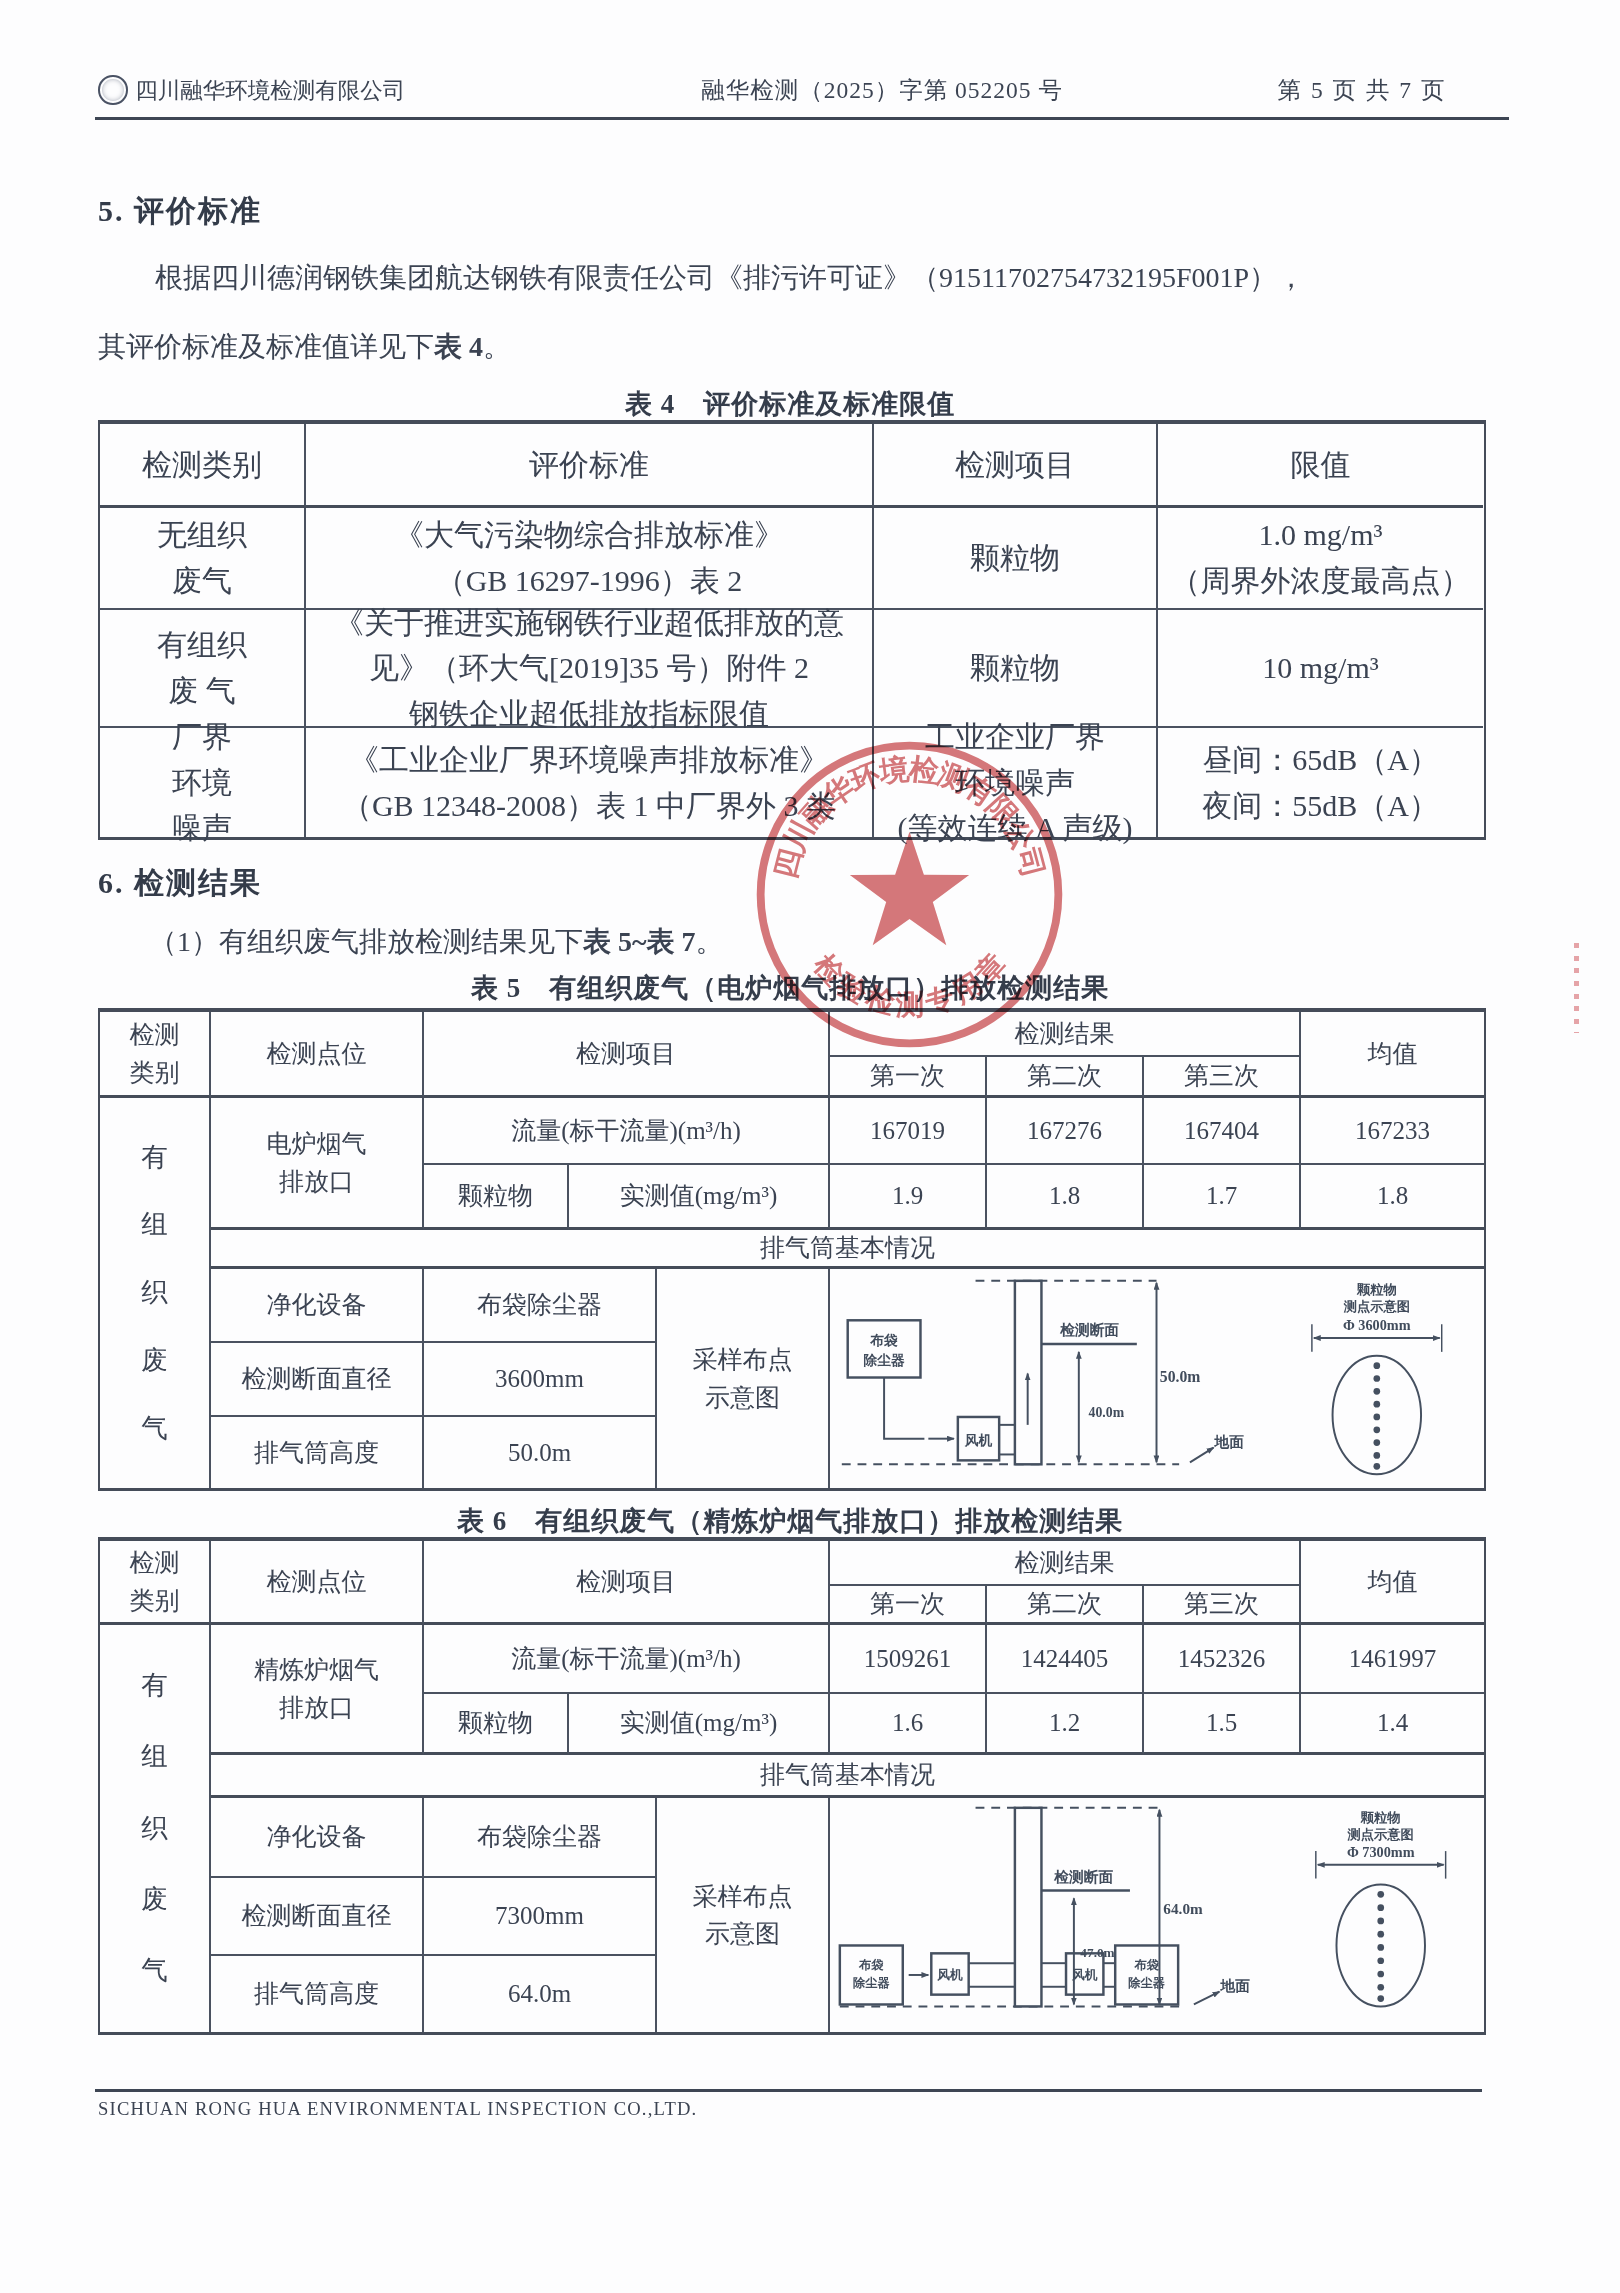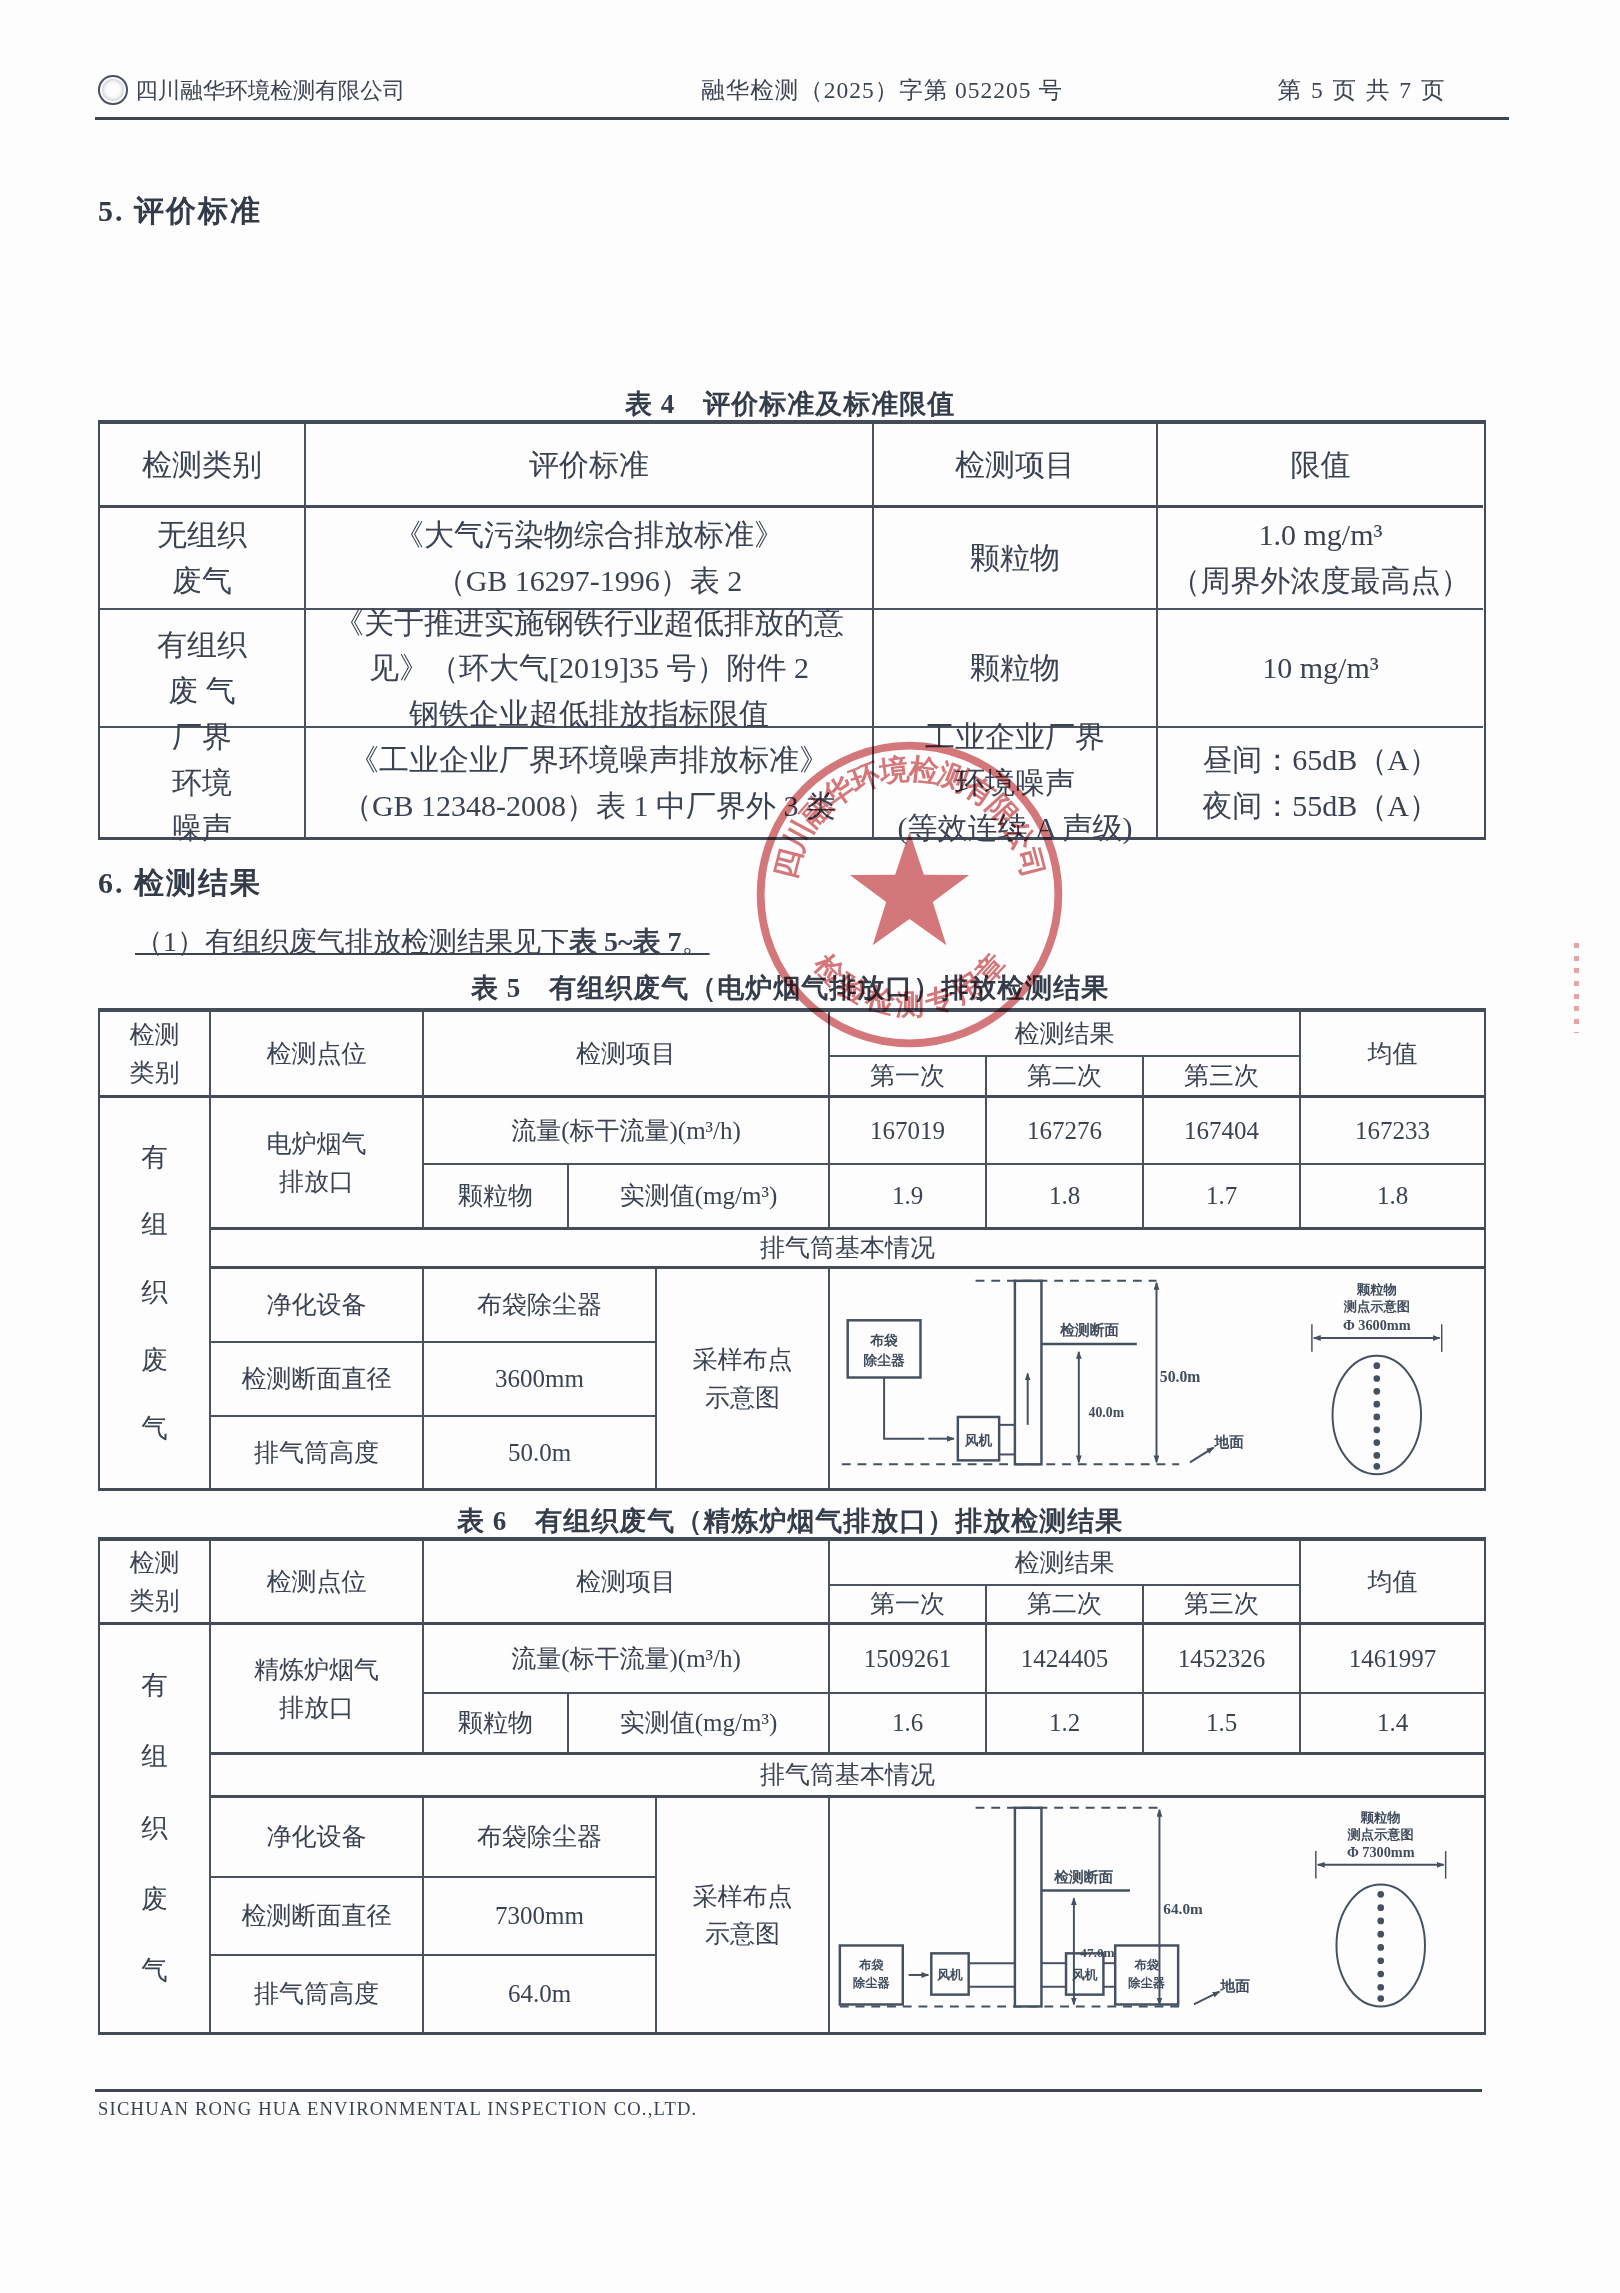--- a/index.html
+++ b/index.html
@@ -57,20 +57,24 @@
       <span class="logo"></span>
       <span>四川融华环境检测有限公司</span>
     </div>
     <div class="doc">融华检测（2025）字第 052205 号</div>
     <div class="pg">第 5 页 共 7 页</div>
   </div>
   <div class="abs rule" style="left:95px;top:117px;width:1414px;"></div>
 
   <div class="abs h-sec" style="left:98px;top:191px;">5. 评价标准</div>
 
+  <div class="abs para" style="left:98px;top:243px;">
+    <div class="indent">根据四川德润钢铁集团航达钢铁有限责任公司《排污许可证》（91511702754732195F001P），</div>
+    <div><span>其评价标准及标准值详见下</span><span class="b">表 4</span><span>。</span></div>
+  </div>
 
   <div class="abs tbl-title" style="left:98px;top:386px;">表 4　评价标准及标准限值</div>
 
   <div class="abs gtable t4" style="left:98px;top:420px;width:1384px;grid-template-columns:206px 568px 284px 325px;grid-template-rows:84px 102px 118px 109px;">
     <div class="cell tb" style="grid-area:1/1/2/2">检测类别</div>
     <div class="cell tb" style="grid-area:1/2/2/3">评价标准</div>
     <div class="cell tb" style="grid-area:1/3/2/4">检测项目</div>
     <div class="cell tb lc" style="grid-area:1/4/2/5">限值</div>
 
     <div class="cell" style="grid-area:2/1/3/2">无组织
@@ -95,21 +99,21 @@
     <div class="cell lr" style="grid-area:4/2/5/3">《工业企业厂界环境噪声排放标准》
 （GB 12348-2008）表 1 中厂界外 3 类</div>
     <div class="cell lr" style="grid-area:4/3/5/4">工业企业厂界
 环境噪声
 (等效连续 A 声级)</div>
     <div class="cell lc lr" style="grid-area:4/4/5/5">昼间：65dB（A）
 夜间：55dB（A）</div>
   </div>
 
   <div class="abs h-sec" style="left:98px;top:863px;">6. 检测结果</div>
-  <div class="abs para" style="left:98px;top:912px;line-height:59px;text-decoration:underline;">
+  <div class="abs para" style="left:112px;top:912px;line-height:59px;">
     <div style="text-indent:37px;"><span>（1）有组织废气排放检测结果见下</span><span class="b">表 5~表 7</span><span>。</span></div>
   </div>
 
   <div class="abs tbl-title" style="left:98px;top:970px;">表 5　有组织废气（电炉烟气排放口）排放检测结果</div>
 
   <div class="abs gtable" style="left:98px;top:1008px;width:1384px;grid-template-columns:111px 213px 145px 88px 173px 157px 157px 157px 183px;grid-template-rows:45px 41px 67px 65px 39px 74px 74px 71px;">
     <div class="cell tb" style="grid-area:1/1/3/2">检测
 类别</div>
     <div class="cell tb" style="grid-area:1/2/3/3">检测点位</div>
     <div class="cell tb" style="grid-area:1/3/3/6">检测项目</div>

